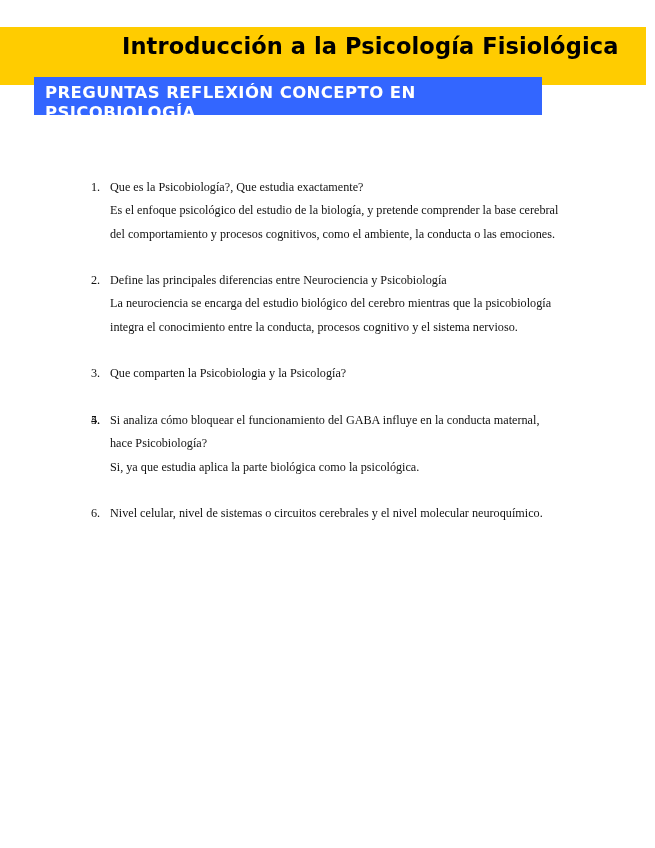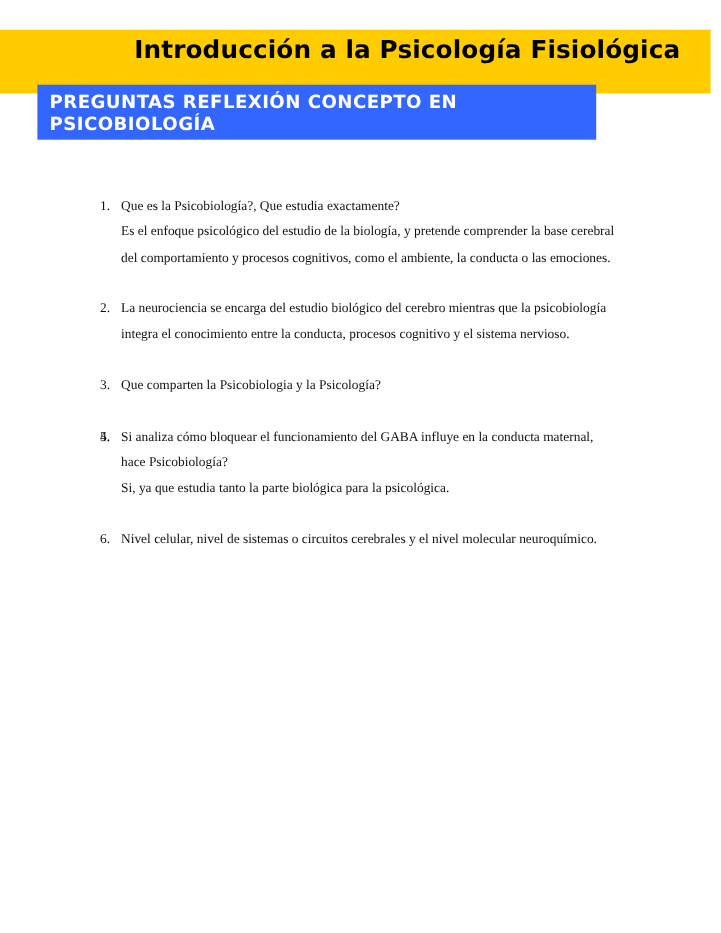--- a/index.html
+++ b/index.html
@@ -34,21 +34,21 @@
     color: #000000;
     white-space: nowrap;
     letter-spacing: 0.1px;
     text-align: center;
   }
   .section-box {
     position: absolute;
     left: 34px;
     top: 77px;
     width: 508px;
-    height: 50px;
+    height: 38px;
     background: #3366FF;
     box-sizing: border-box;
     padding: 6px 0 0 11px;
   }
   .section-title {
     font-family: "DejaVu Sans", sans-serif;
     font-weight: bold;
     font-size: 16.5px;
     line-height: 20px;
     color: #ffffff;
@@ -95,31 +95,32 @@
 </div>
 
 <ol class="qa-list">
   <li class="qa-item">
     <span class="qa-num">1.</span>
     <span class="qa-question">Que es la Psicobiología?, Que estudia exactamente?</span>
     <span class="qa-answer">Es el enfoque psicológico del estudio de la biología, y pretende comprender la base cerebral del comportamiento y procesos cognitivos, como el ambiente, la conducta o las emociones.</span>
   </li>
   <li class="qa-item">
     <span class="qa-num">2.</span>
+    <span class="qa-question">Define las principales diferencias entre Neurociencia y Psicobiología</span>
     <span class="qa-answer">La neurociencia se encarga del estudio biológico del cerebro mientras que la psicobiología integra el conocimiento entre la conducta, procesos cognitivo y el sistema nervioso.</span>
   </li>
   <li class="qa-item">
     <span class="qa-num">3.</span>
     <span class="qa-question">Que comparten la Psicobiologia y la Psicología?</span>
   </li>
   <li class="qa-item">
     <span class="qa-num">4.</span>
   </li>
   <li class="qa-item">
     <span class="qa-num">5.</span>
     <span class="qa-question">Si analiza cómo bloquear el funcionamiento del GABA influye en la conducta maternal, hace Psicobiología?</span>
-    <span class="qa-answer">Si, ya que estudia tanto la parte biológica para la psicológica.</span>
+    <span class="qa-answer">Si, ya que estudia aplica la parte biológica como la psicológica.</span>
   </li>
   <li class="qa-item">
     <span class="qa-num">6.</span>
     <span class="qa-answer justify">Nivel celular, nivel de sistemas o circuitos cerebrales y el nivel molecular neuroquímico.</span>
   </li>
 </ol>
 
 </body></html>

